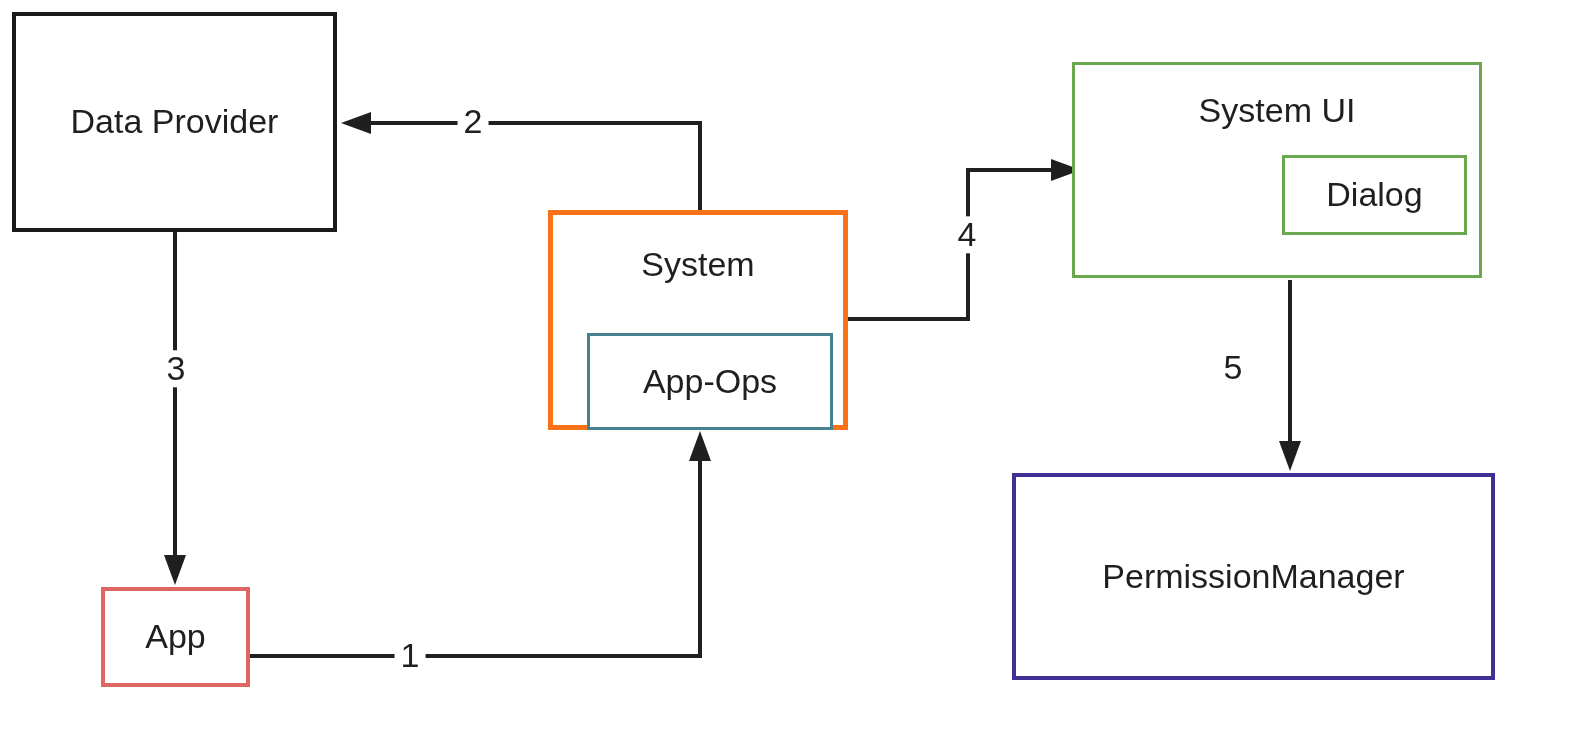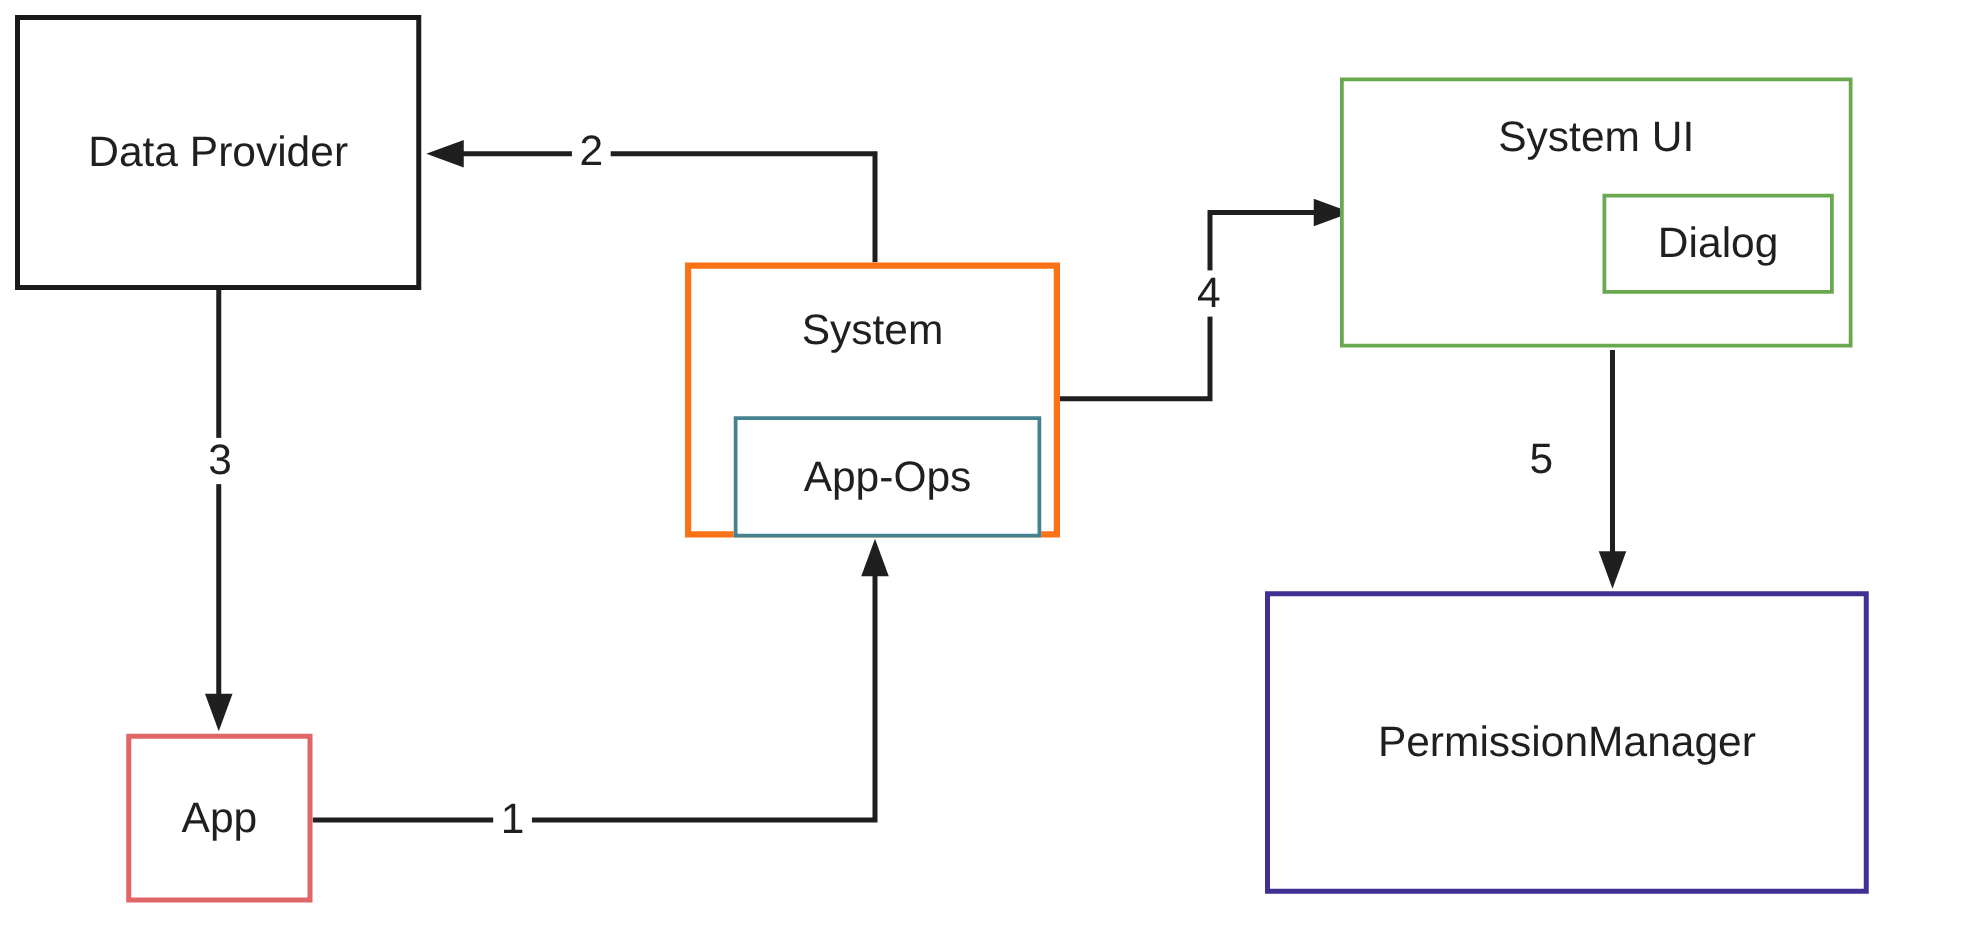--- a/index.html
+++ b/index.html
@@ -34,21 +34,21 @@
     top: 50%;
     left: 0;
     transform: translateY(-50%);
   }
   
   .data-provider {
     left: 12px; top: 12px; width: 325px; height: 220px;
     border: 4px solid #1a1a1a;
   }
   .app {
-    left: 101px; top: 587px; width: 149px; height: 135px;
+    left: 101px; top: 587px; width: 149px; height: 100px;
     border: 4px solid #e06666;
   }
   .system {
     left: 548px; top: 210px; width: 300px; height: 220px;
     border: 5px solid #f97316;
   }
   .system > .node-label { top: 30px; }
   .app-ops {
     left: 34px; top: 102px; width: 246px; height: 97px;
     border: 3px solid #45818e;
@@ -57,21 +57,21 @@
   .system-ui {
     left: 1072px; top: 62px; width: 410px; height: 216px;
     border: 3px solid #6aa84f;
   }
   .system-ui > .node-label { top: 26px; }
   .dialog {
     left: 207px; top: 90px; width: 185px; height: 80px;
     border: 3px solid #6aa84f;
   }
   .permission-manager {
-    left: 1012px; top: 473px; width: 483px; height: 242px;
+    left: 1012px; top: 473px; width: 483px; height: 207px;
     border: 4px solid #3e3193;
   }
   
   svg.wires {
     position: absolute;
     left: 0; top: 0;
     width: 1588px; height: 740px;
   }
   svg.wires path {
     fill: none;

